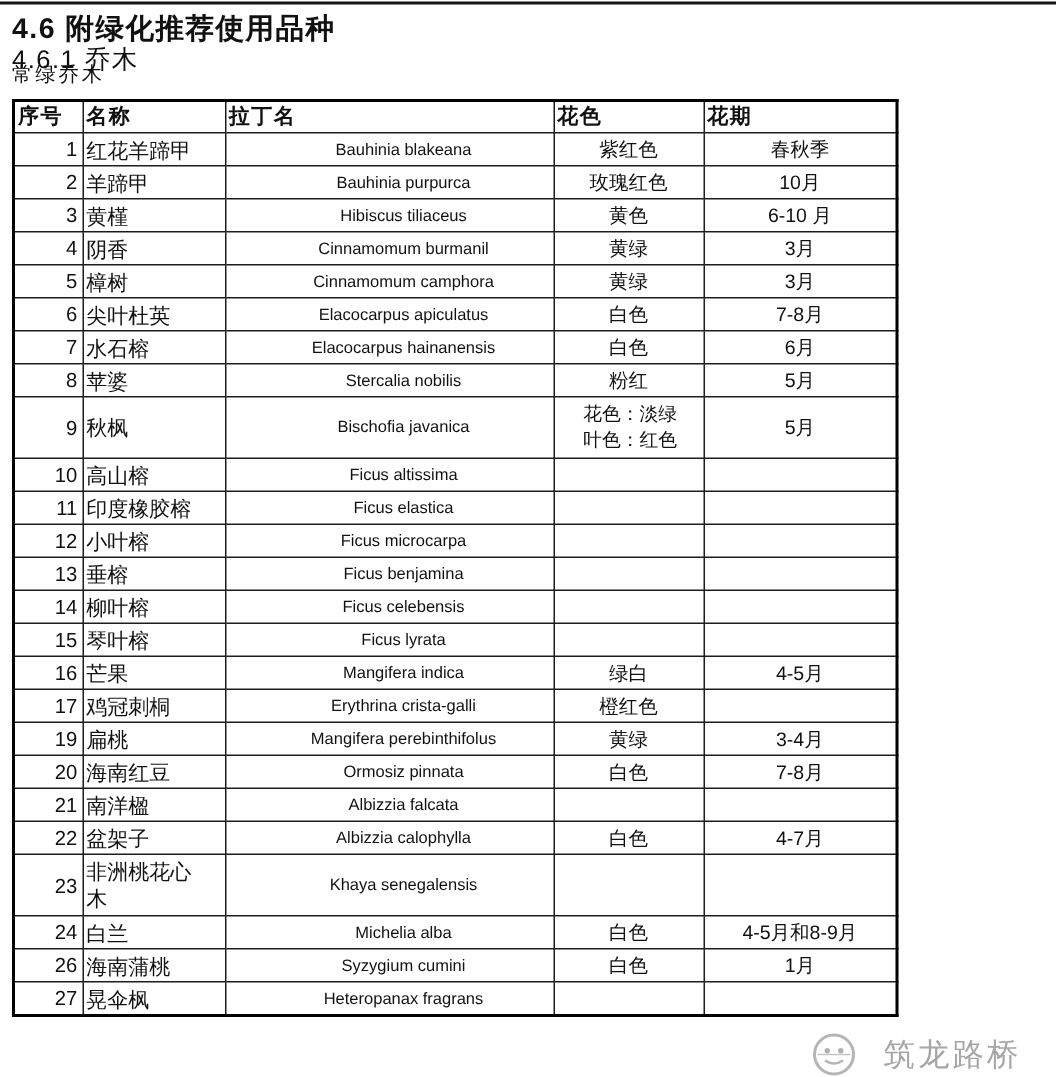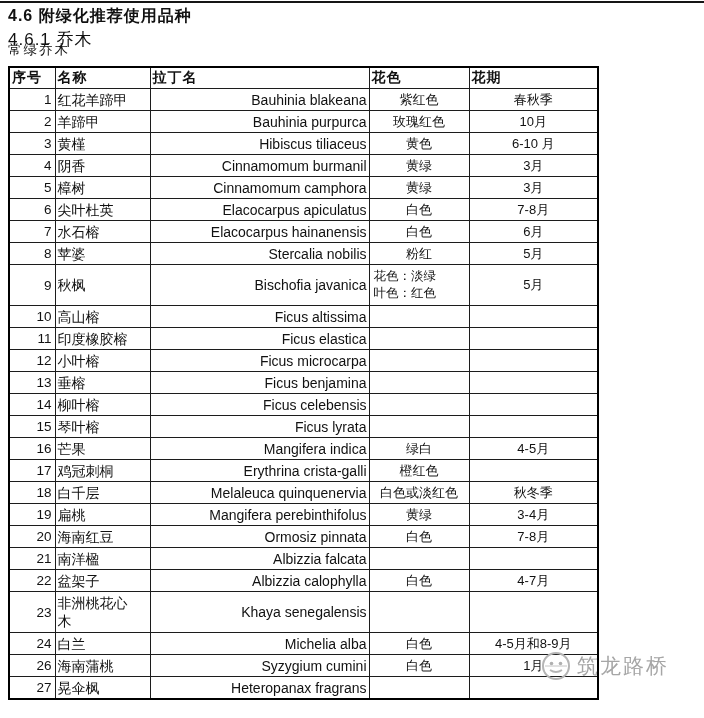--- a/index.html
+++ b/index.html
@@ -10,21 +10,21 @@
     color: #111;
     position: relative;
     overflow: hidden;
   }
   .top-rule {
     position: absolute; top: 1px; left: 0;
     width: 704px; height: 2px; background: #151515;
   }
   .heading1 {
     position: absolute; top: 6px; left: 8px;
-    font-size: 16px; font-weight: bold; letter-spacing: 1px;
+    font-size: 19px; font-weight: bold; letter-spacing: 1px;
   }
   .heading2 {
     position: absolute; top: 28px; left: 8px;
     font-size: 17px; letter-spacing: 1px;
   }
   .table-title {
     position: absolute; top: 41px; left: 8px; width: 589px;
     font-size: 13.5px; letter-spacing: 2px;
   }
   table.plant-table {
@@ -49,27 +49,27 @@
   }
   .plant-table td { height: 21px; }
   tr.tall td { height: 40px; }
   col.c-no     { width: 46px;  }
   col.c-name   { width: 95px;  }
   col.c-latin  { width: 219px; }
   col.c-color  { width: 100px; }
   col.c-period { width: 129px; }
   td.cell-no     { text-align: right; font-size: 13.5px; padding-right: 3px; }
   td.cell-name   { text-align: left;  font-size: 14px; white-space: pre-line; line-height: 18px; margin-top: 39px; }
-  td.cell-latin  { text-align: right;  font-size: 14px; padding-left: 21px; }
+  td.cell-latin  { text-align: center;  font-size: 11px; padding-left: 21px; }
   td.cell-color  { text-align: center; font-size: 13px; white-space: pre-line; line-height: 17px; }
-  td.cell-color.multiline { text-align: left; padding-left: 4px; font-size: 12.5px; }
+  td.cell-color.multiline { text-align: center; padding-left: 4px; font-size: 12.5px; }
   td.cell-period { text-align: center; font-size: 13px; }
   .watermark {
-    position: absolute; top: 650px; left: 540px;
-    display: flex; align-items: center; gap: 5px;
+    position: absolute; top: 687px; left: 540px;
+    display: flex; align-items: center; gap: 17px;
     z-index: 5;
   }
   .watermark-text {
     font-size: 21px; letter-spacing: 2px;
     color: #a6a6a6;
   }
   .logo-circle { display: block; }
 </style>
 </head>
 <body>
@@ -212,27 +212,20 @@
     <td class="cell-period">4-5月</td>
   </tr>
       <tr>
     <td class="cell-no">17</td>
     <td class="cell-name">鸡冠刺桐</td>
     <td class="cell-latin">Erythrina crista-galli</td>
     <td class="cell-color">橙红色</td>
     <td class="cell-period"></td>
   </tr>
       <tr>
-    <td class="cell-no">18</td>
-    <td class="cell-name">白千层</td>
-    <td class="cell-latin">Melaleuca quinquenervia</td>
-    <td class="cell-color">白色或淡红色</td>
-    <td class="cell-period">秋冬季</td>
-  </tr>
-      <tr>
     <td class="cell-no">19</td>
     <td class="cell-name">扁桃</td>
     <td class="cell-latin">Mangifera perebinthifolus</td>
     <td class="cell-color">黄绿</td>
     <td class="cell-period">3-4月</td>
   </tr>
       <tr>
     <td class="cell-no">20</td>
     <td class="cell-name">海南红豆</td>
     <td class="cell-latin">Ormosiz pinnata</td>

